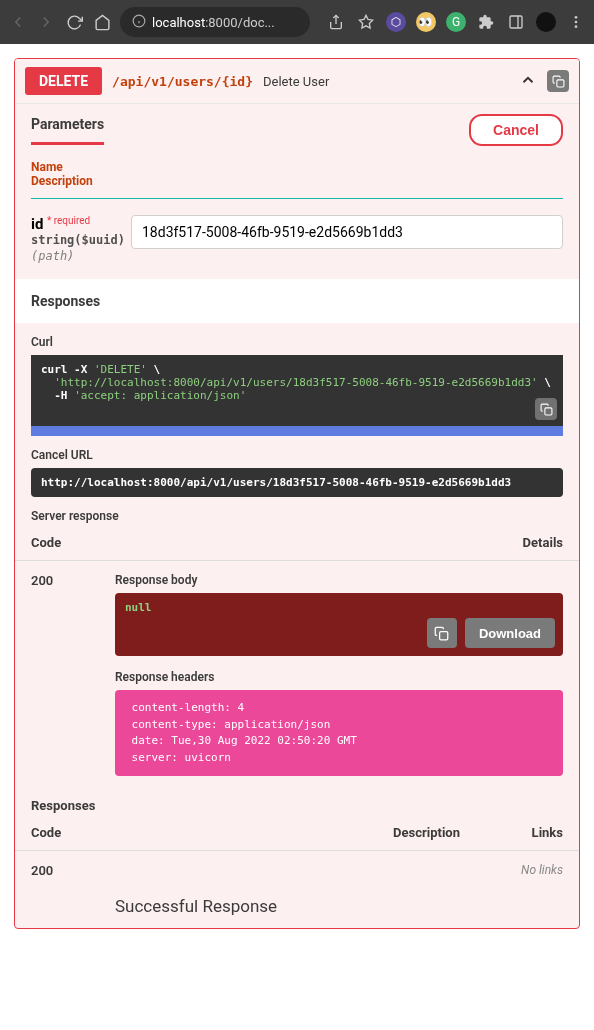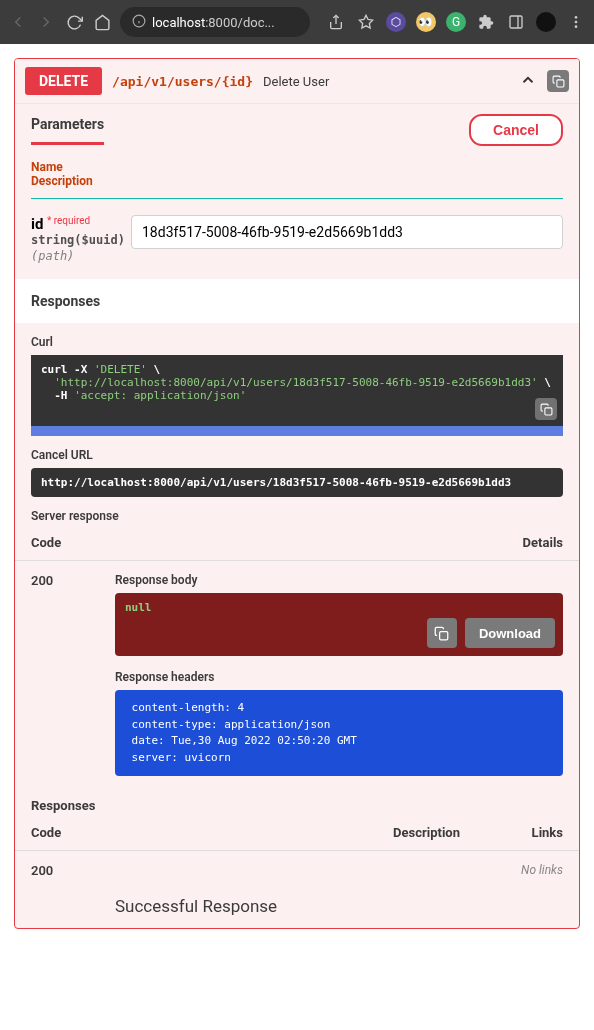--- a/index.html
+++ b/index.html
@@ -68,21 +68,21 @@
     .resp-code { width: 84px; color: #3b3b3b; font-weight: 600; font-size: 13px; }
     .resp-details { flex: 1; }
     .resp-links { width: 80px; text-align: right; font-style: italic; color: #888; font-size: 12px; }
 
     .detail-label { font-size: 12px; color: #3b3b3b; margin-bottom: 6px; font-weight: 600; }
     .body-block { background: #7f1d1d; border-radius: 4px; padding: 8px 10px 42px 10px; font-family: ui-monospace, monospace; font-size: 11px; position: relative; margin-bottom: 14px; }
     .body-null { color: #8ecf7e; font-weight: 700; }
     .body-actions { position: absolute; right: 8px; bottom: 8px; display: flex; gap: 8px; }
     .body-copy { width: 30px; height: 30px; background: #7a7a7a; border-radius: 4px; display: flex; align-items: center; justify-content: center; color: #fff; cursor: pointer; }
     .download-btn { background: #7a7a7a; color: #fff; border: none; padding: 7px 14px; border-radius: 4px; font-weight: 700; font-size: 13px; cursor: pointer; }
-    .headers-block { background: #1d4ed8; color: #fff; border-radius: 4px; padding: 10px; font-family: ui-monospace, monospace; font-size: 11px; line-height: 1.5; margin-bottom: 14px; white-space: pre; }
+    .headers-block { background: #ec4899; color: #fff; border-radius: 4px; padding: 10px; font-family: ui-monospace, monospace; font-size: 11px; line-height: 1.5; margin-bottom: 14px; white-space: pre; }
 
     .bottom-responses-label { padding: 8px 16px 6px 16px; font-weight: 700; color: #3b3b3b; font-size: 13px; }
     .succ-resp { padding: 12px 16px; font-size: 17px; color: #3b3b3b; font-weight: 400; }
   </style>
 </head>
 <body>
 
 <div class="browser-chrome">
   <div class="nav-icon disabled">
       <svg width="18" height="18" viewBox="0 0 24 24" fill="none" stroke="currentColor" stroke-width="2">

